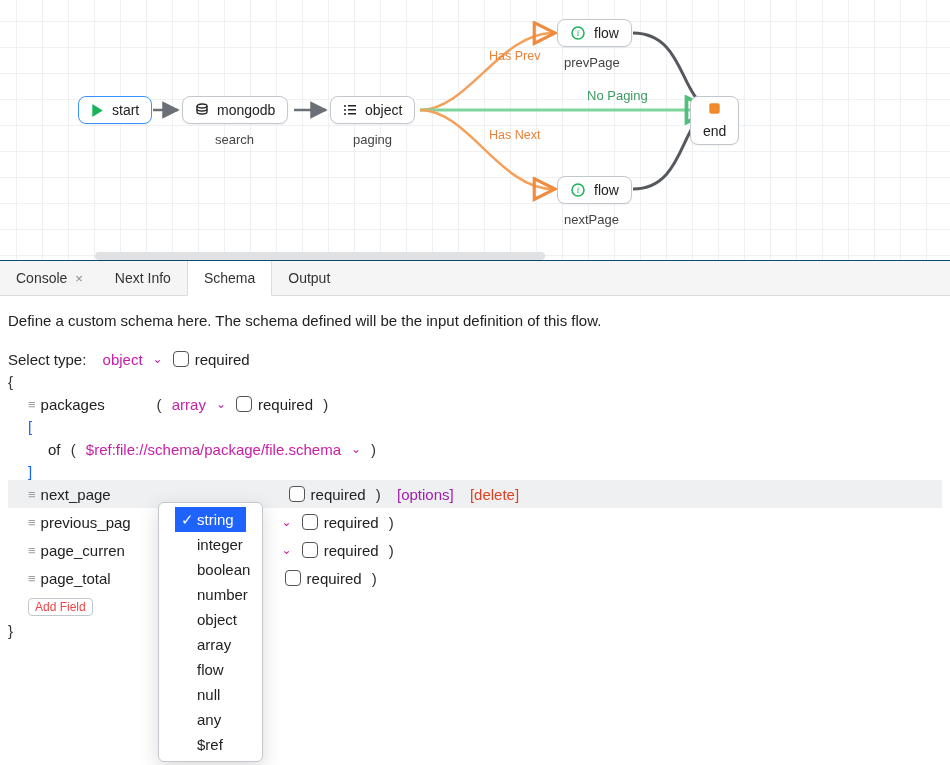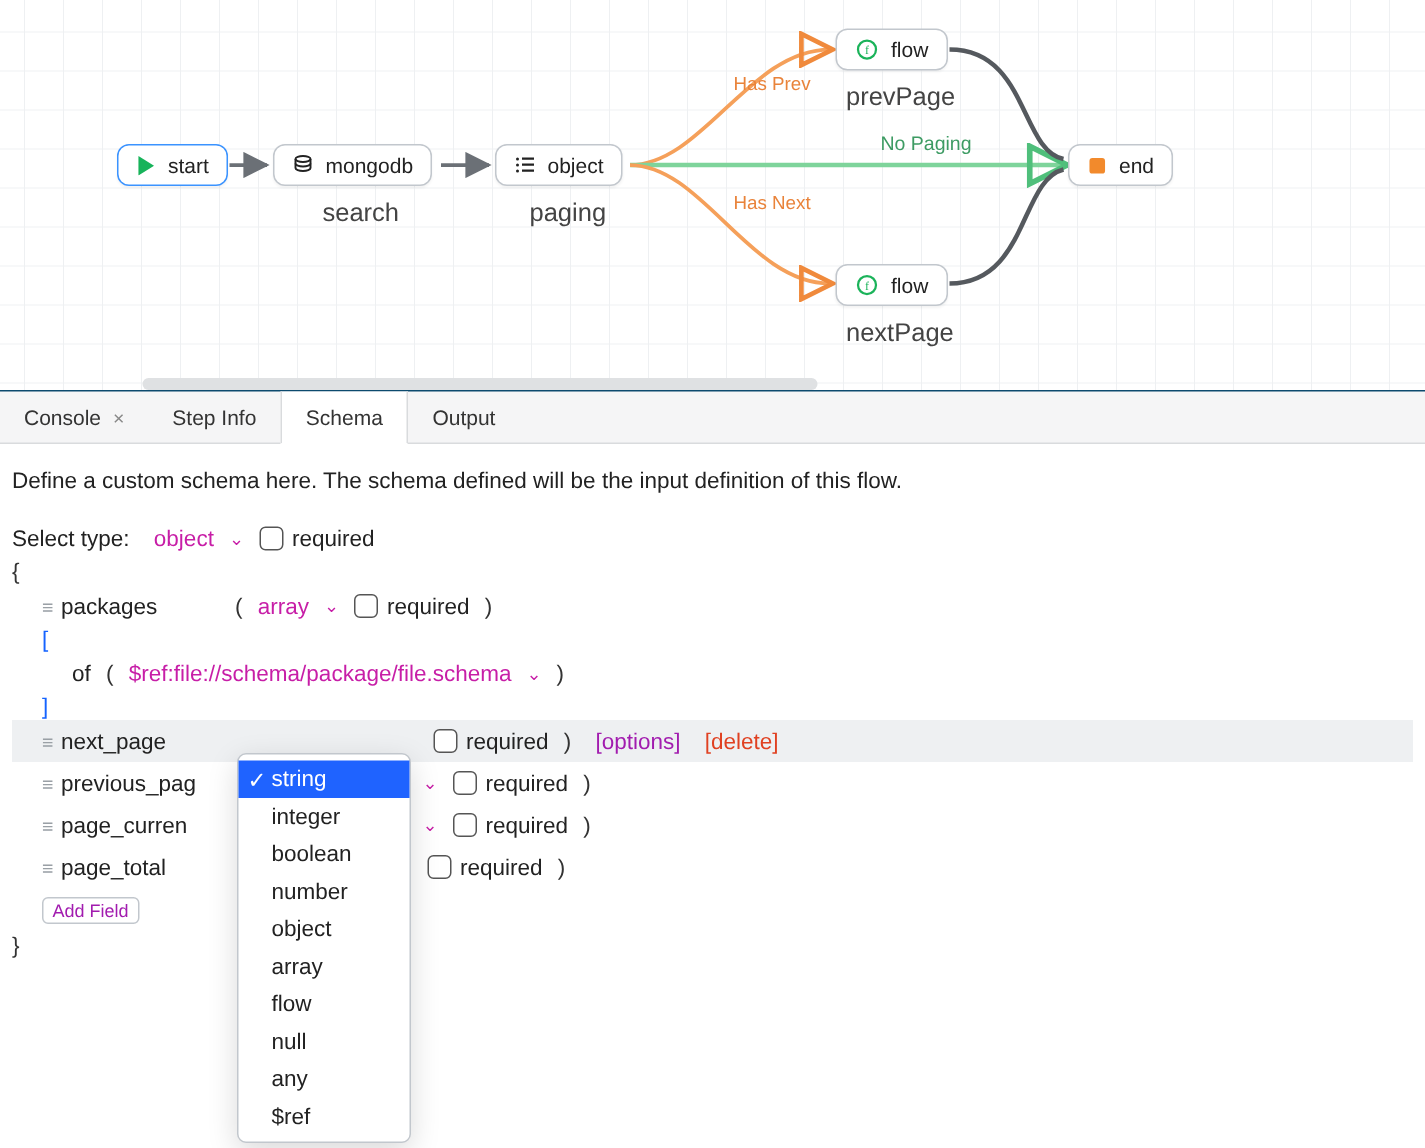--- a/index.html
+++ b/index.html
@@ -9,21 +9,21 @@
 .canvas { position: relative; width: 950px; height: 260px; background: #fff;
   background-image:
     linear-gradient(to right, #eef0f2 1px, transparent 1px),
     linear-gradient(to bottom, #eef0f2 1px, transparent 1px);
   background-size: 26px 26px;
   background-position: -10px -5px;
 }
 .canvas svg.edges { position: absolute; top:0; left:0; width: 950px; height: 260px; pointer-events:none; }
 .node { position:absolute; display:flex; align-items:center; gap:8px; background:#fff; border:1px solid #c2c7cd; border-radius:8px; padding:5px 12px; box-shadow:0 1px 2px rgba(0,0,0,0.05); font-size:14px; }
 .node.start { border:1.5px solid #3b93ff; }
-.node-label { position:absolute; font-size:17px; color:#444; }
+.node-label { position:absolute; font-size:13px; color:#444; }
 .edge-label { position:absolute; font-size:13px; color:#444; }
 .edge-label.green { color:#3d9b63; }
 .edge-label.orange { color:#e9833a; font-size:12.5px;}
 
 .ic { display:inline-flex; align-items:center; justify-content:center; }
 .scrollbar-horiz { position:absolute; left:95px; bottom:0; height:8px; width:450px; background:#dfe1e3; border-radius:4px; }
 
 
 .tabs { display:flex; align-items:stretch; border-top:1px solid #0c4a6e; border-bottom:1px solid #d9dbdd; background:#f5f5f6; font-size:14px; }
 .tab { padding:9px 16px; color:#333; cursor:pointer; }
@@ -40,24 +40,24 @@
 .grip { color:#9aa0a6; font-size:13px; letter-spacing:-1px; user-select:none; }
 .field-name { min-width:110px; }
 .paren { color:#333; }
 .magenta { color:#c71ea7; }
 .chev { color:#c71ea7; font-size:12px; padding:0 4px;}
 .blue-link { color:#a21caf; }
 .red-link { color:#e04122; }
 .cb { appearance:none; width:16px; height:16px; border:1.3px solid #555; border-radius:4px; background:#fff; display:inline-block; vertical-align:middle;}
 .brace { color:#333; padding-left:0; }
 .bracket { color:#1563ff; padding-left:20px; }
-.addfield { font-size:12px; border:1px solid #c2c7cd; border-radius:4px; padding:1px 6px; color:#a21caf; background:#fff; margin-top:6px; margin-left:20px;}
-
-
-.dropdown { position:absolute; left:158px; top:502px; width:116px; background:#fff; border:1px solid #c2c7cd; border-radius:6px; box-shadow:0 6px 20px rgba(0,0,0,0.15); z-index:10; padding:4px 0; }
+.addfield { font-size:12px; border:1px solid #c2c7cd; border-radius:4px; padding:1px 6px; color:#ef4444; background:#fff; margin-top:6px; margin-left:20px;}
+
+
+.dropdown { position:absolute; left:158px; top:502px; width:105px; background:#fff; border:1px solid #c2c7cd; border-radius:6px; box-shadow:0 6px 20px rgba(0,0,0,0.15); z-index:10; padding:4px 16px; }
 .dropdown .opt { display:flex; align-items:center; gap:6px; padding:4px 10px 4px 22px; position:relative; font-size:15px;}
 .dropdown .opt.selected { background:#1f63ff; color:#fff; }
 .dropdown .opt.selected::before { content:"✓"; position:absolute; left:6px; color:#fff; }
 </style>
 </head>
 <body>
 
 <div class="canvas">
   <svg class="edges">
     <defs>
@@ -138,21 +138,21 @@
     <span class="ic">
       <svg width="16" height="16" viewBox="0 0 16 16">
           <circle cx="8" cy="8" r="6" fill="none" stroke="#1bb35a" stroke-width="1.5"></circle>
           <text x="8" y="11" text-anchor="middle" font-size="8" fill="#1bb35a" font-family="serif">f</text>
         </svg>
     </span>
     <span>flow</span>
   </div>
   <div class="node-label" style="left:564px; top:212px;">nextPage</div>
 
-  <div class="node" style="left:712px; top:96px;">
+  <div class="node" style="left:690px; top:96px;flex-direction:column;">
     <span class="ic">
       <svg width="13" height="13" viewBox="0 0 10 10">
           <rect x="1" y="1" width="8" height="8" rx="1.5" fill="#f28a2c"></rect>
         </svg>
     </span>
     <span>end</span>
   </div>
 
   <div class="edge-label orange" style="left:489px; top:49px;">Has Prev</div>
   <div class="edge-label green" style="left:587px; top:88px;">No Paging</div>
@@ -160,21 +160,21 @@
 
   <div class="scrollbar-horiz"></div>
 </div>
 
 <div class="tabs">
   <div class="tab">
     <span>Console</span>
     <span class="close">×</span>
   </div>
   <div class="tab">
-    <span>Step Info</span>
+    <span>Next Info</span>
   </div>
   <div class="tab active">
     <span>Schema</span>
   </div>
   <div class="tab">
     <span>Output</span>
   </div>
 </div>
 
 <div class="panel">

